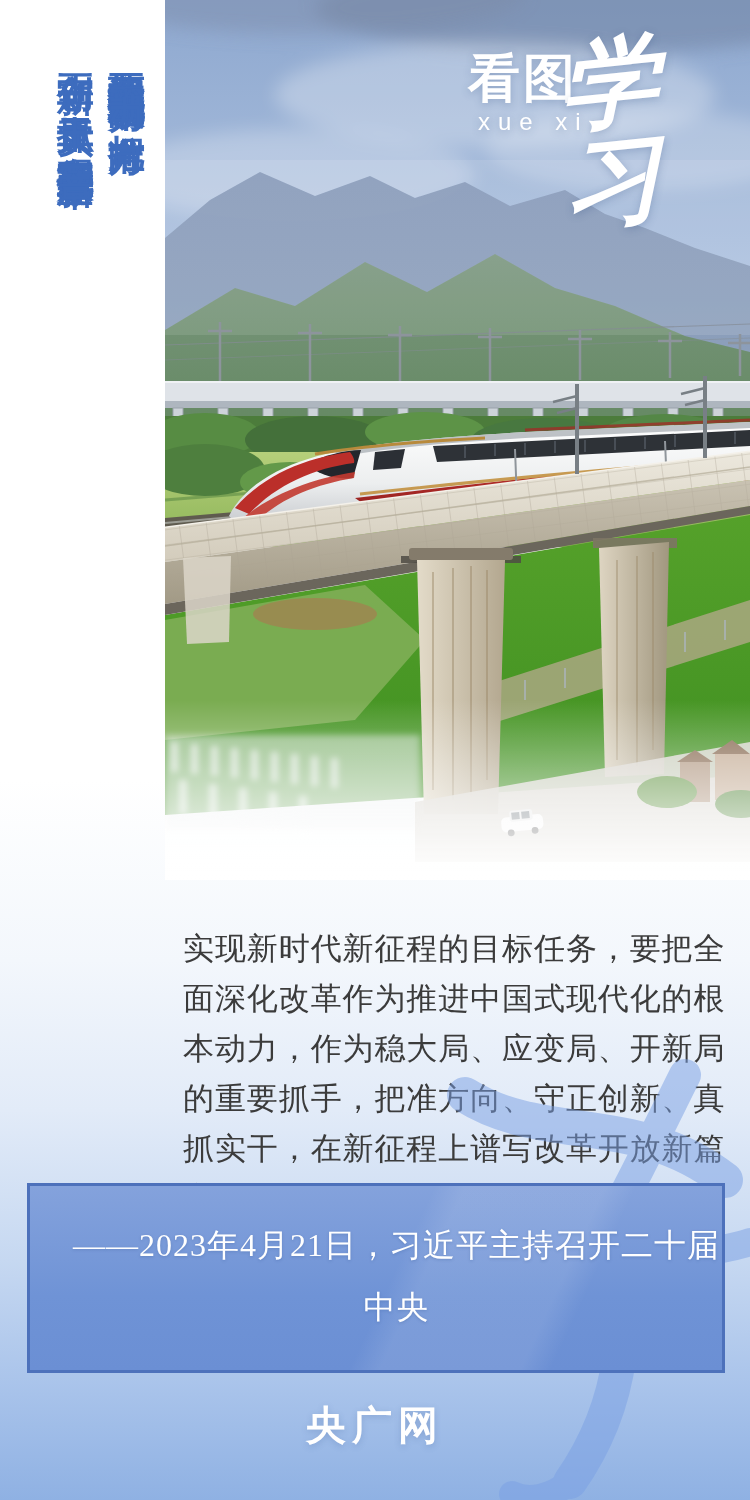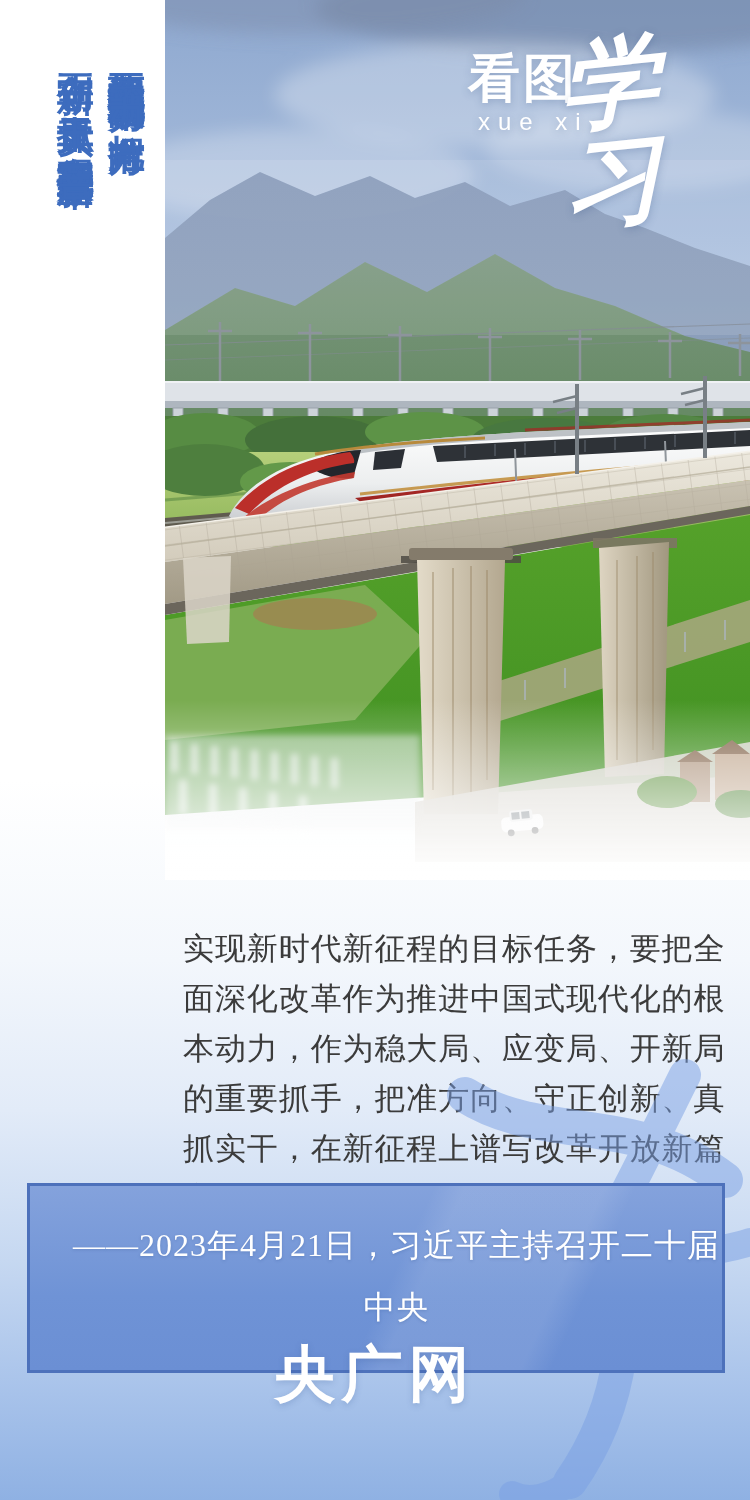--- a/index.html
+++ b/index.html
@@ -33,22 +33,22 @@
              border:3px solid #4d71bb;z-index:2;
              background:
                linear-gradient(115deg,rgba(255,255,255,0) 52%,rgba(255,255,255,.10) 56%,rgba(255,255,255,.10) 74%,rgba(255,255,255,0) 78%),
                linear-gradient(180deg,#84a2dc 0%,#6f93d6 60%,#6b8fd4 100%);
              color:#fff;text-align:center;padding-top:28px;
              font-size:32px;line-height:62px;letter-spacing:1px;
              text-shadow:0 1px 3px rgba(40,70,130,.25);padding-left:41px;}
   
   .watermark{position:absolute;right:0;top:1050px;z-index:1;pointer-events:none;}
   
-  .footer-logo{position:absolute;left:0;top:1334px;width:100%;text-align:center;z-index:3;
-               color:#fff;font-size:61px;font-weight:900;letter-spacing:6px;
+  .footer-logo{position:absolute;left:0;top:1398px;width:100%;text-align:center;z-index:3;
+               color:#fff;font-size:40px;font-weight:900;letter-spacing:6px;
                font-family:"Liberation Sans","DejaVu Sans",sans-serif;
                text-shadow:0 2px 6px rgba(60,90,150,.25);}
 </style>
 </head>
 <body>
 
 <div class="poster">
 
   <svg class="photo" viewBox="0 0 585 880" width="585" height="880" xmlns="http://www.w3.org/2000/svg">
     <defs>

